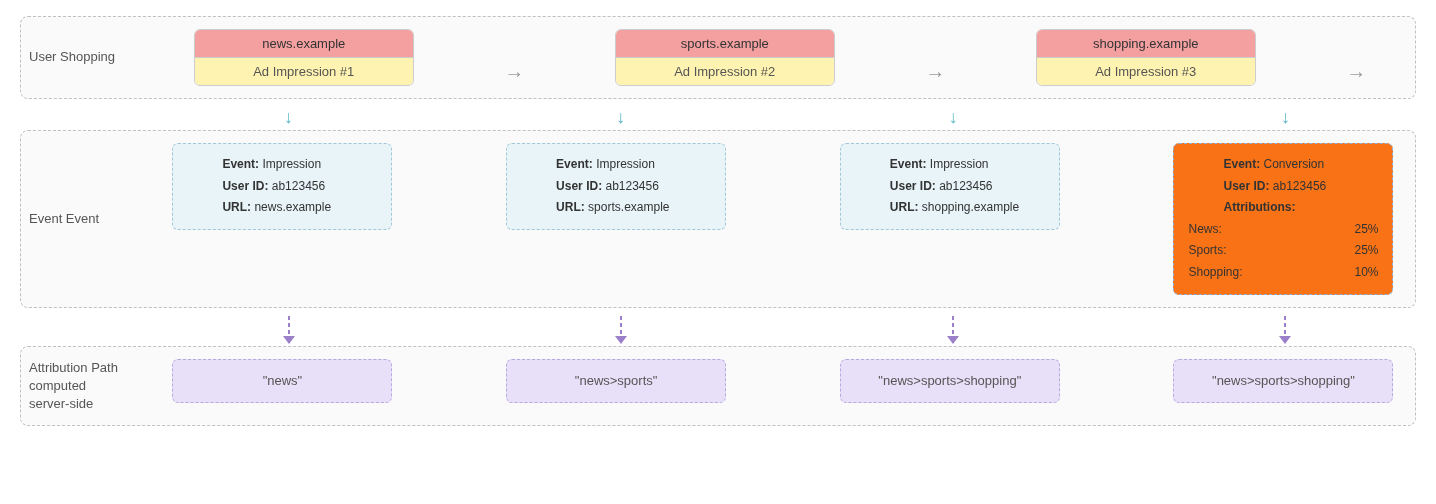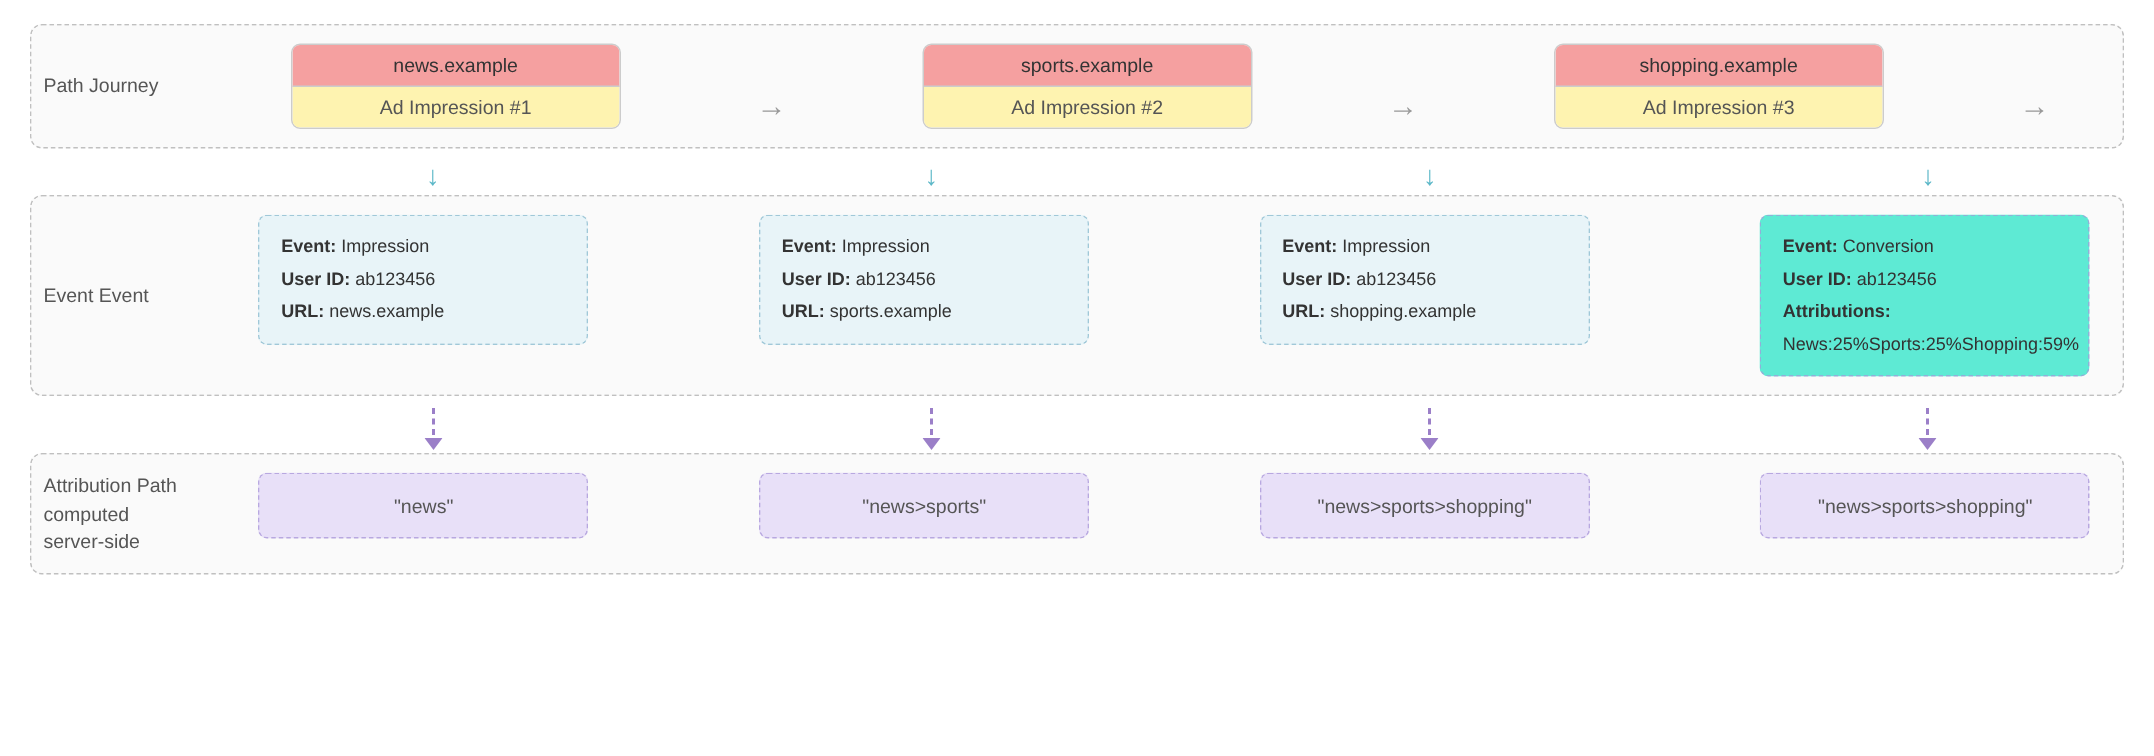--- a/index.html
+++ b/index.html
@@ -103,31 +103,32 @@
       border: 1.5px dashed #a0c8d8;
       border-radius: 6px;
       background: #e8f4f8;
       padding: 10px 14px;
       font-size: 12px;
       color: #333;
       line-height: 1.8;
     }
 
     .event-box.conversion-event {
-      background: #5eead4;
+      background: #f97316;
       border-color: #90b0d8;
     }
 
     .event-box .field-label {
       font-weight: bold;
+      margin-left: 35px;
     }
 
     .event-box .attribution-table {
       display: flex;
-      flex-direction: row;
+      flex-direction: column;
       margin-top: 0;
       text-align: right;
     }
 
     .attr-row {
       display: flex;
       justify-content: space-between;
     }
 
     
@@ -165,21 +166,21 @@
       flex-direction: column;
       align-items: center;
     }
   </style>
 </head>
 <body>
 
 <div class="diagram-container">
 
   <div class="row">
-    <div class="row-label">Path Journey</div>
+    <div class="row-label">User Shopping</div>
     <div class="row-content">
 
       <div class="journey-item">
         <div class="journey-box">
           <div class="domain">news.example</div>
           <div class="event-label">Ad Impression #1</div>
         </div>
       </div>
 
       <div class="arrow-right">→</div>
@@ -259,21 +260,21 @@
             <div class="attr-row">
               <span>News:</span>
               <span>25%</span>
             </div>
             <div class="attr-row">
               <span>Sports:</span>
               <span>25%</span>
             </div>
             <div class="attr-row">
               <span>Shopping:</span>
-              <span>59%</span>
+              <span>10%</span>
             </div>
           </div>
         </div>
       </div>
 
     </div>
   </div>
 
   <div style="display:flex; padding-left: 138px; justify-content: space-around; margin-bottom: 2px;">
     <div style="width:220px; display:flex; justify-content:center; color:#9b7fc8; font-size:18px; border-right: none;">

